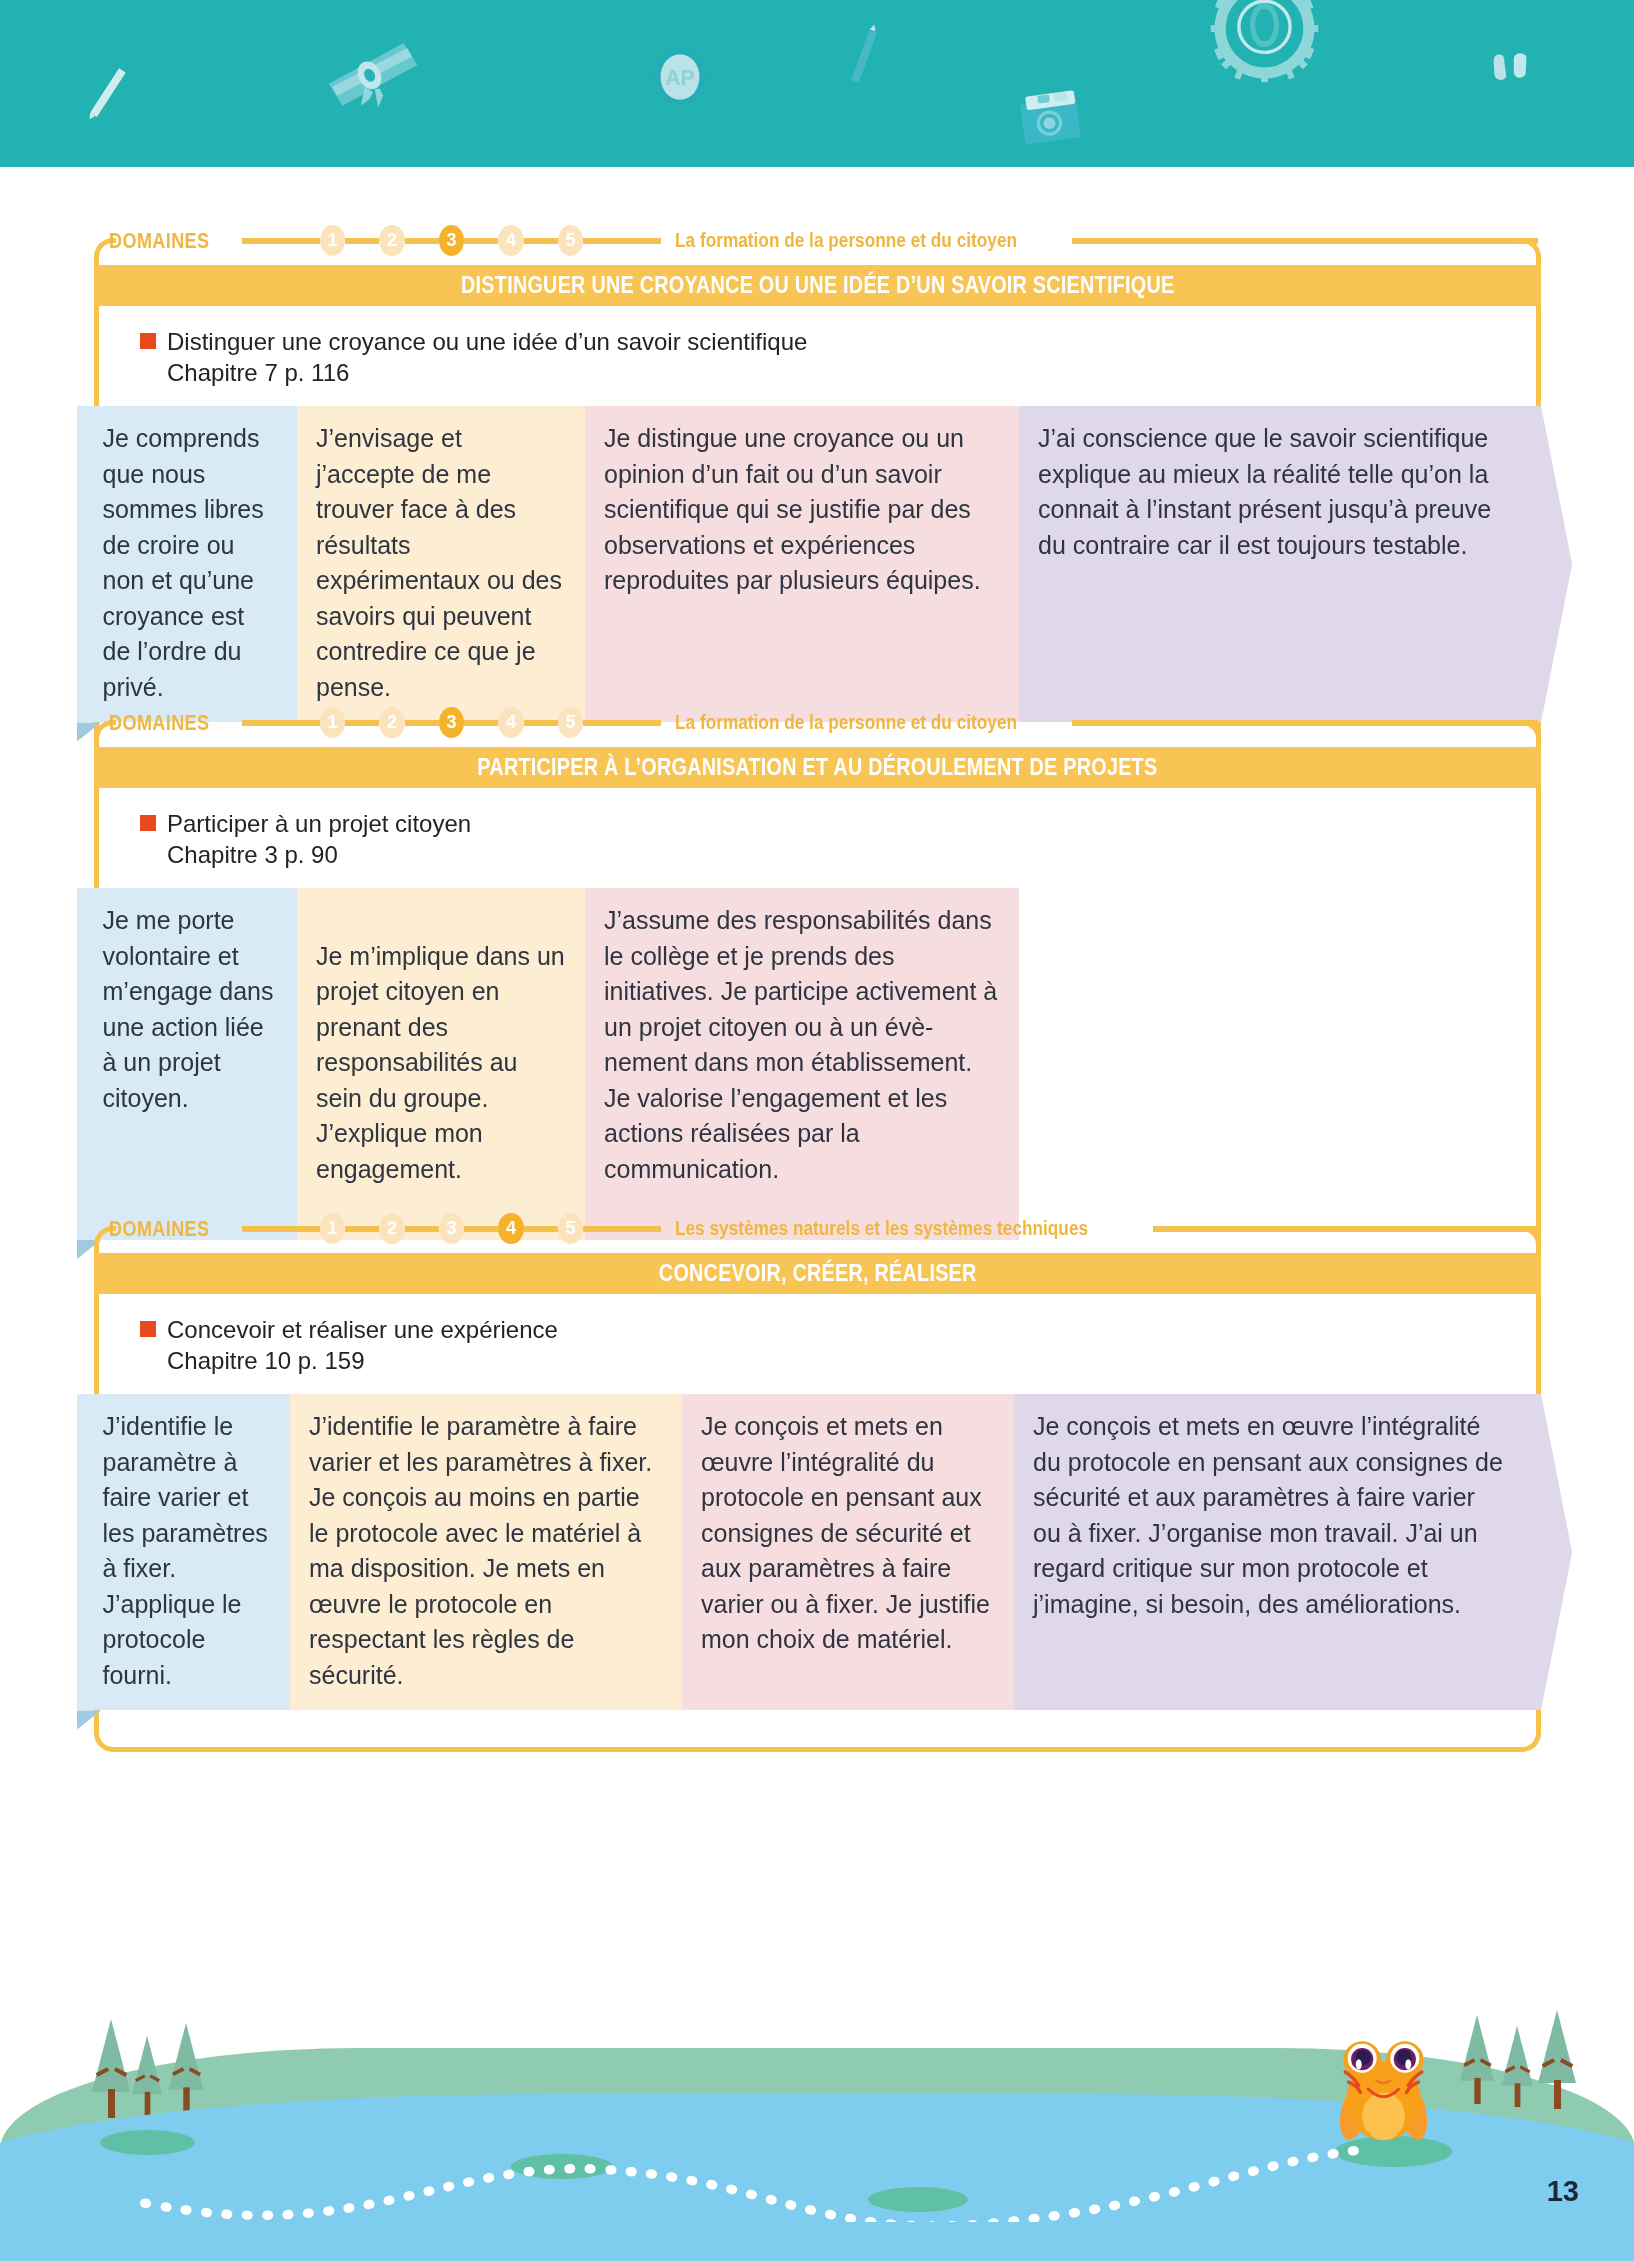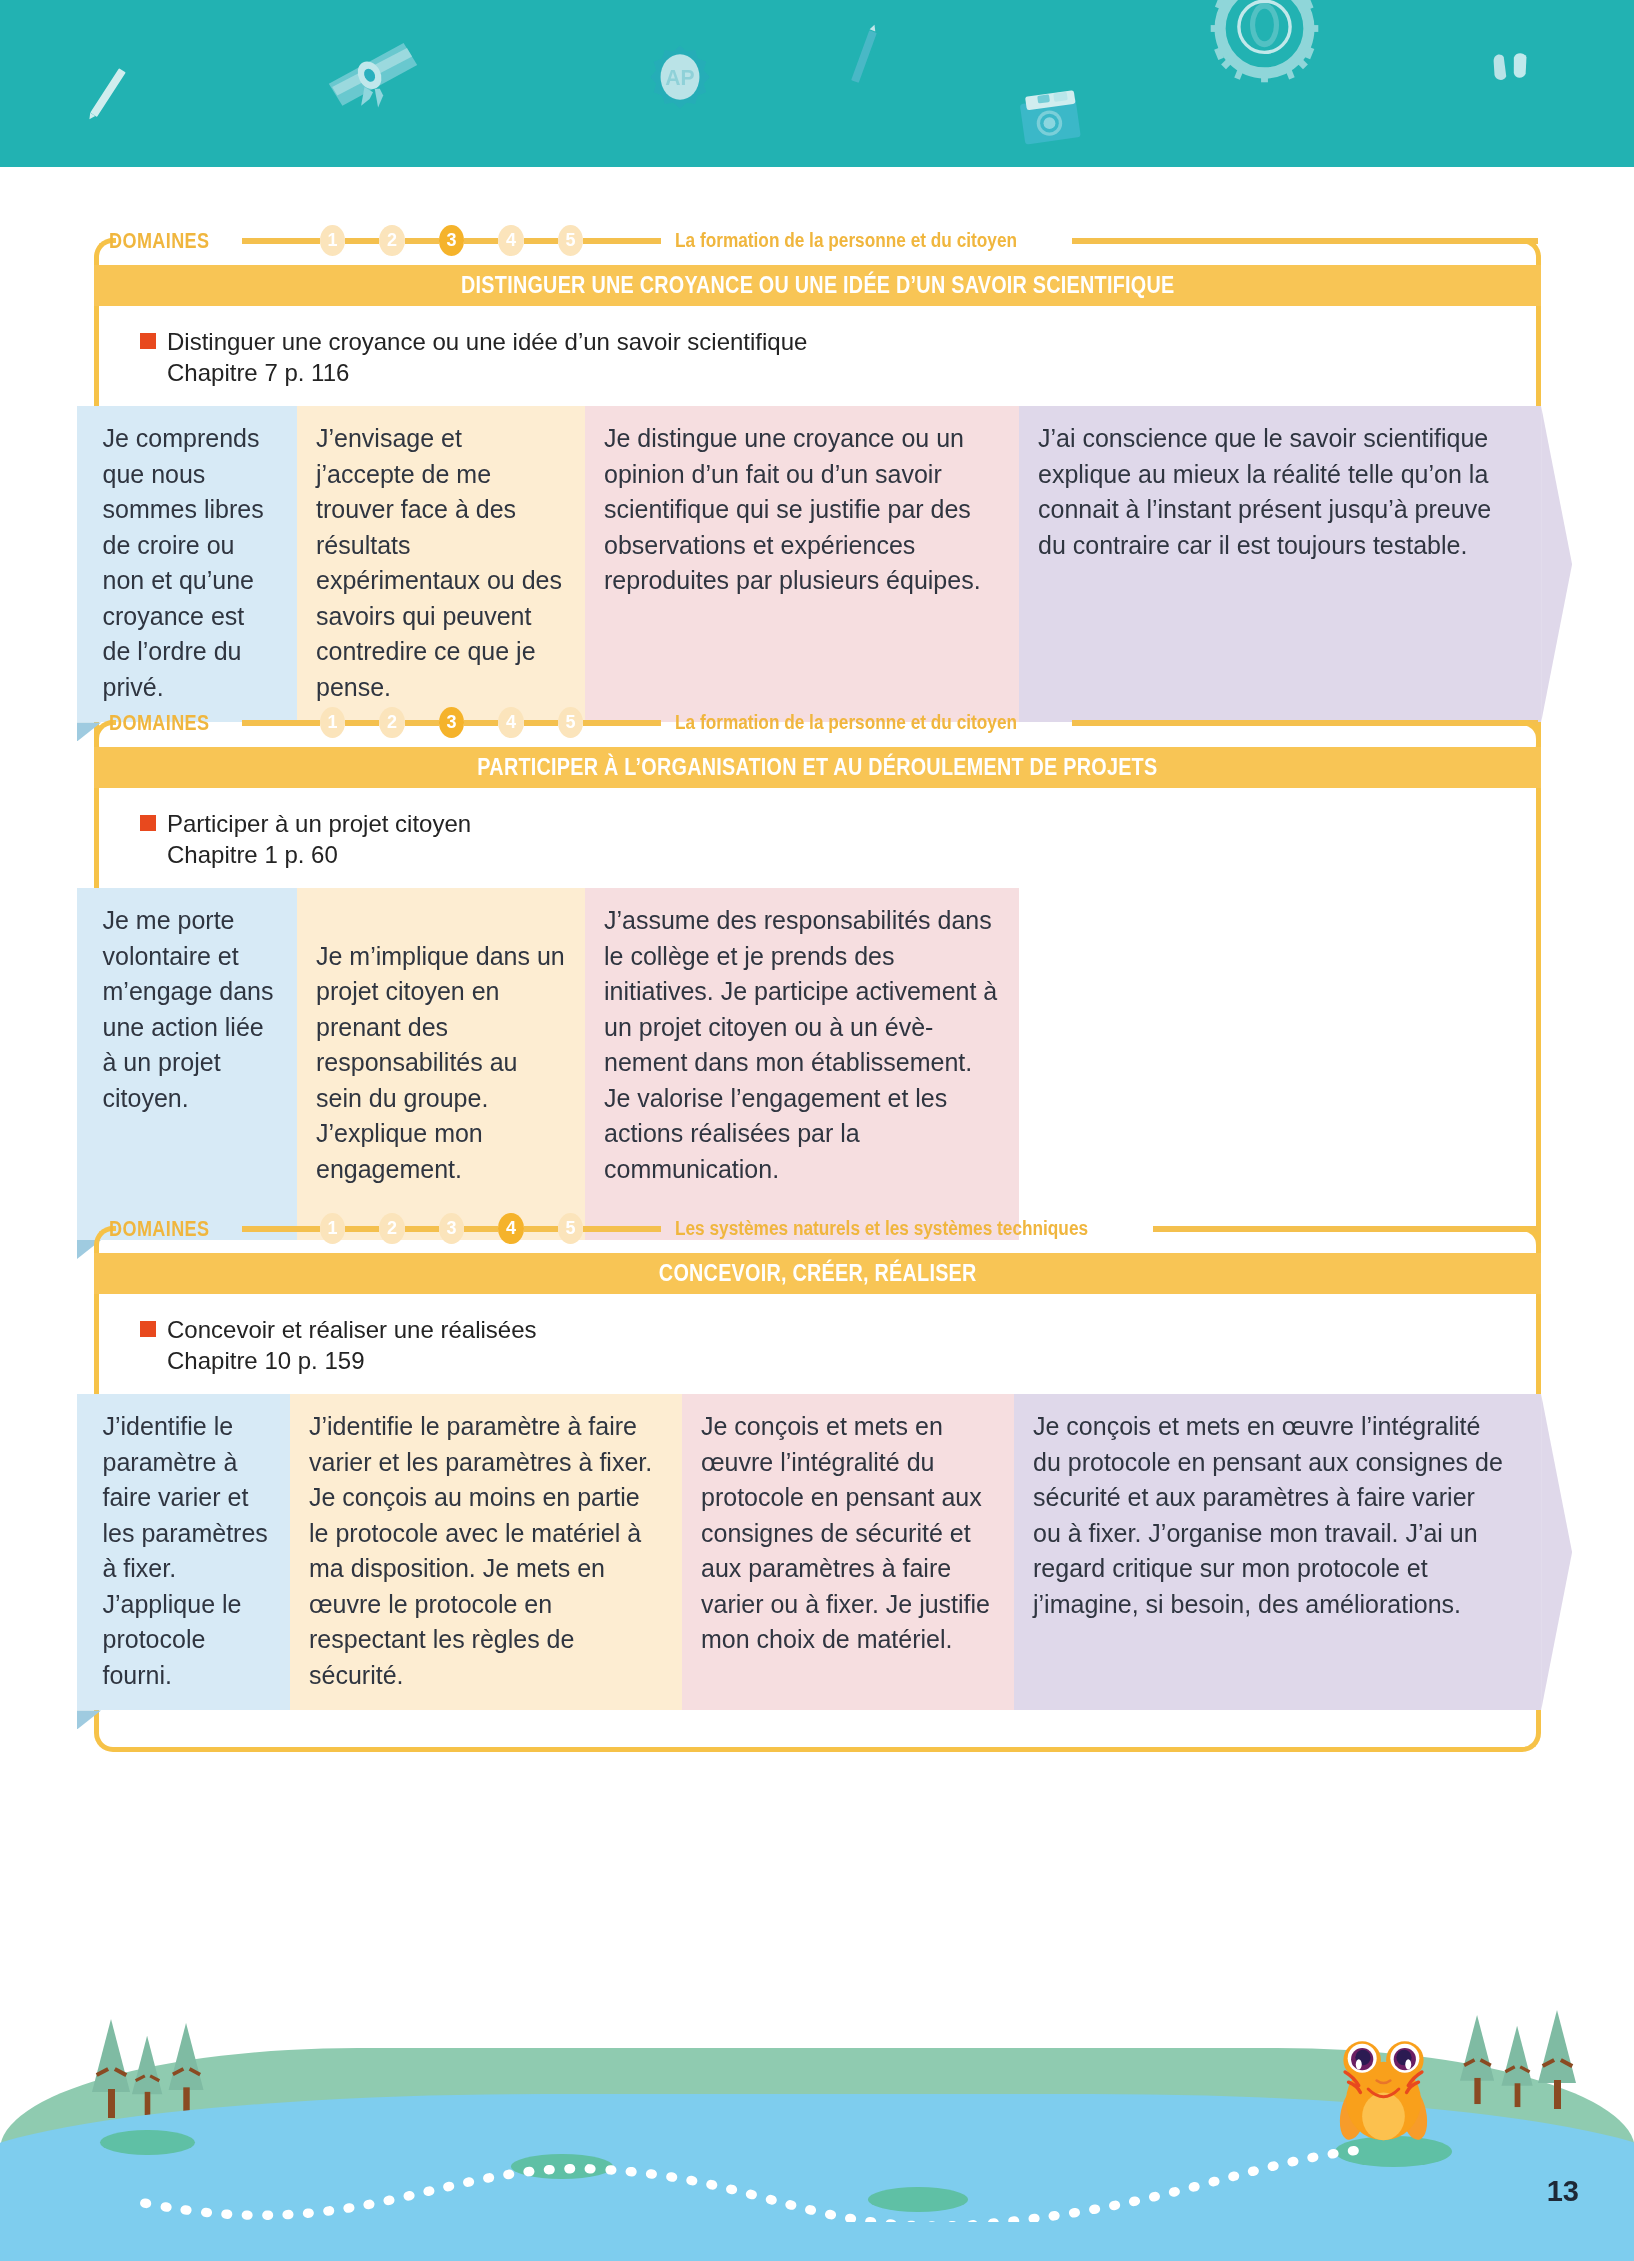--- a/index.html
+++ b/index.html
@@ -470,21 +470,21 @@
 
     <div class="frame">
       <div class="banner">
         <span class="banner-text">PARTICIPER À L’ORGANISATION ET AU DÉROULEMENT DE PROJETS</span>
       </div>
       <div class="skill-head">
         <div class="skill-title">
           <span class="bullet-square"></span>
           <span>Participer à un projet citoyen</span>
         </div>
-        <div class="skill-chapter">Chapitre 1 p. 60</div>
+        <div class="skill-chapter">Chapitre 3 p. 90</div>
       </div>
       <div class="levels">
         <div class="level l1">
           <p>Je me porte volontaire et m’engage dans une action liée à un projet citoyen.</p>
           <span class="fold"></span>
         </div>
         <div class="level l2" style="white-space:pre-line;">
           <p>Je m’implique dans un projet citoyen en prenant des responsabilités au sein du groupe.
 J’explique mon engagement.</p>
         </div>
@@ -517,21 +517,21 @@
       <div class="dom-tail"></div>
     </div>
 
     <div class="frame">
       <div class="banner">
         <span class="banner-text">CONCEVOIR, CRÉER, RÉALISER</span>
       </div>
       <div class="skill-head">
         <div class="skill-title">
           <span class="bullet-square"></span>
-          <span>Concevoir et réaliser une réalisées</span>
+          <span>Concevoir et réaliser une expérience</span>
         </div>
         <div class="skill-chapter">Chapitre 10 p. 159</div>
       </div>
       <div class="levels">
         <div class="level l1" style="width:213px;">
           <p>J’identifie le paramètre à faire varier et les paramètres à fixer. J’applique le protocole fourni.</p>
           <span class="fold"></span>
         </div>
         <div class="level l2" style="width:392px;">
           <p>J’identifie le paramètre à faire varier et les paramètres à fixer. Je conçois au moins en partie le protocole avec le matériel à ma disposition. Je mets en œuvre le protocole en respectant les règles de sécurité.</p>

